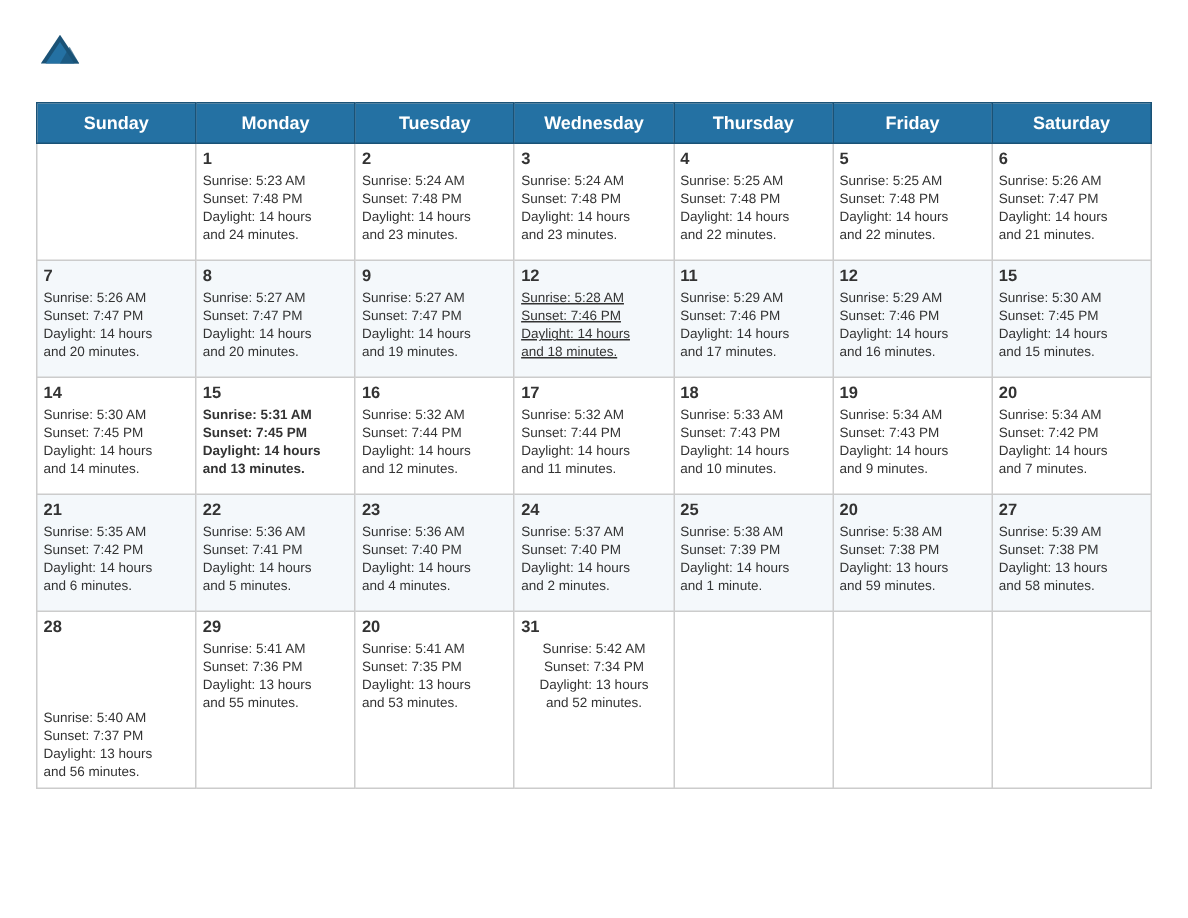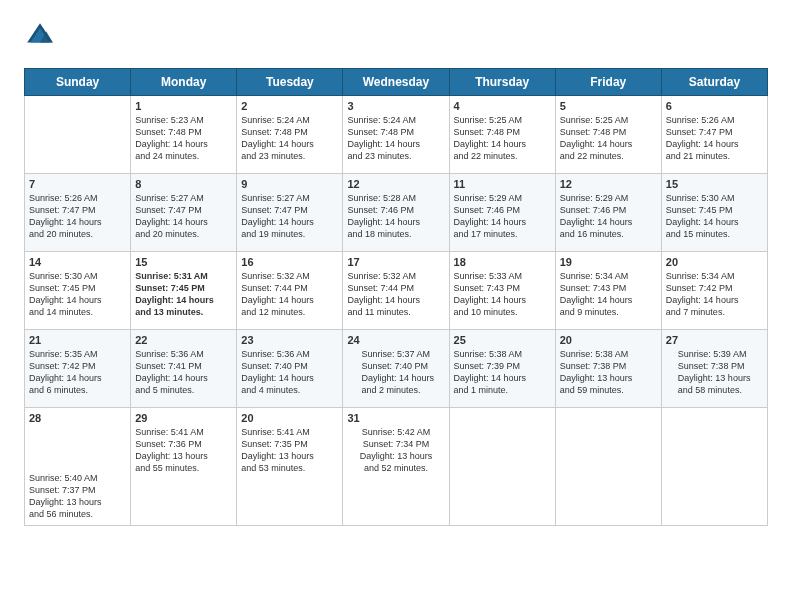--- a/index.html
+++ b/index.html
@@ -193,21 +193,21 @@
           </td>
           <td>
             <span class="day-num">9</span>
             <div class="cell-text" style="white-space: pre-line;">Sunrise: 5:27 AM
 Sunset: 7:47 PM
 Daylight: 14 hours
 and 19 minutes.</div>
           </td>
           <td>
             <span class="day-num">12</span>
-            <div class="cell-text" style="white-space: pre-line;">Sunrise: 5:28 AM
+            <div class="cell-text" style="white-space: pre-line; text-decoration: underline;">Sunrise: 5:28 AM
 Sunset: 7:46 PM
 Daylight: 14 hours
 and 18 minutes.</div>
           </td>
           <td>
             <span class="day-num">11</span>
             <div class="cell-text" style="white-space: pre-line;">Sunrise: 5:29 AM
 Sunset: 7:46 PM
 Daylight: 14 hours
 and 17 minutes.</div>
@@ -295,42 +295,42 @@
           </td>
           <td>
             <span class="day-num">23</span>
             <div class="cell-text" style="white-space: pre-line;">Sunrise: 5:36 AM
 Sunset: 7:40 PM
 Daylight: 14 hours
 and 4 minutes.</div>
           </td>
           <td>
             <span class="day-num">24</span>
-            <div class="cell-text" style="white-space: pre-line; margin-left: 14px;">Sunrise: 5:37 AM
+            <div class="cell-text" style="white-space: pre-line;">Sunrise: 5:37 AM
 Sunset: 7:40 PM
 Daylight: 14 hours
 and 2 minutes.</div>
           </td>
           <td>
             <span class="day-num">25</span>
             <div class="cell-text" style="white-space: pre-line;">Sunrise: 5:38 AM
 Sunset: 7:39 PM
 Daylight: 14 hours
 and 1 minute.</div>
           </td>
           <td>
             <span class="day-num">20</span>
             <div class="cell-text" style="white-space: pre-line;">Sunrise: 5:38 AM
 Sunset: 7:38 PM
 Daylight: 13 hours
 and 59 minutes.</div>
           </td>
           <td>
             <span class="day-num">27</span>
-            <div class="cell-text" style="white-space: pre-line; margin-left: 12px;">Sunrise: 5:39 AM
+            <div class="cell-text" style="white-space: pre-line;">Sunrise: 5:39 AM
 Sunset: 7:38 PM
 Daylight: 13 hours
 and 58 minutes.</div>
           </td>
         </tr>
         <tr>
           <td>
             <span class="day-num">28</span>
             <div class="cell-text" style="white-space: pre-line; margin-top: 48px;">Sunrise: 5:40 AM
 Sunset: 7:37 PM

